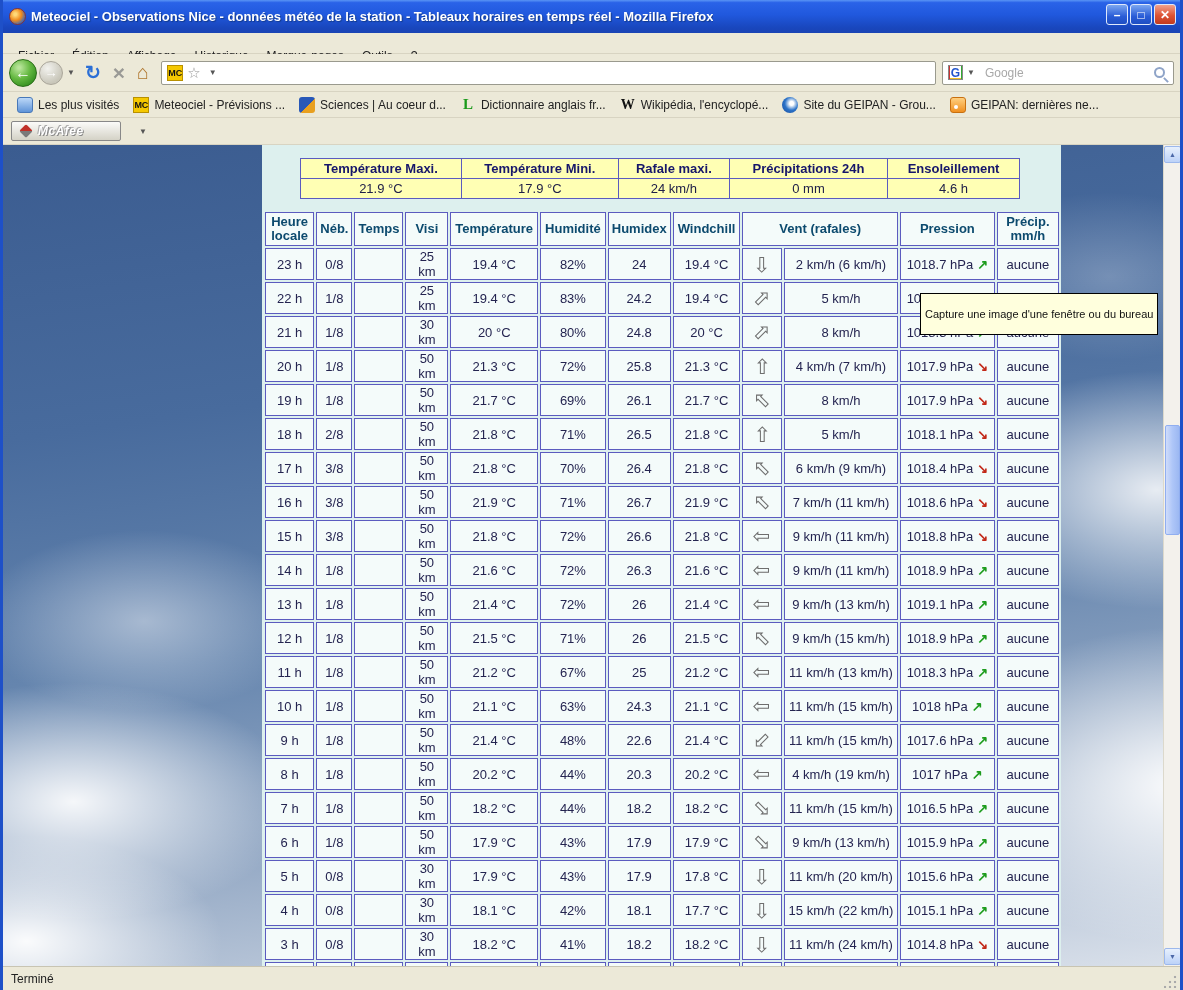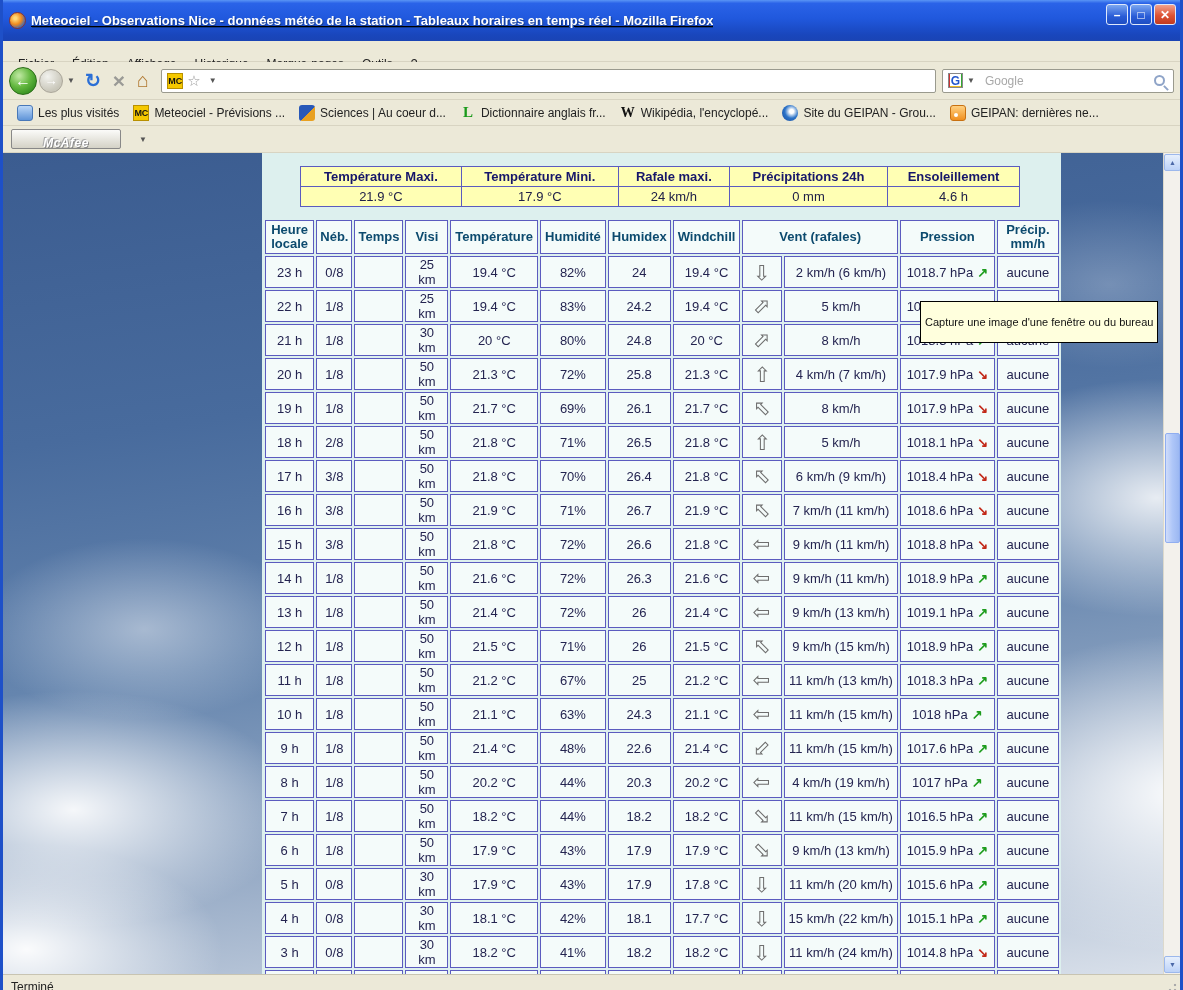--- a/index.html
+++ b/index.html
@@ -2,23 +2,23 @@
 <html><head>
 <meta charset="utf-8">
 <style>
   * { margin:0; padding:0; box-sizing:border-box; }
   html,body { width:1183px; height:990px; overflow:hidden; font-family:"Liberation Sans", sans-serif; }
 
   .window { position:relative; width:1183px; height:990px; background:#ece9d8;
             border-left:3px solid #1e50c8; border-right:3px solid #1e50c8; border-bottom:4px solid #1e50c8; }
 
   
-  .titlebar { position:relative; height:41px;
+  .titlebar { position:relative; height:33px;
     background:linear-gradient(180deg,#5a95f5 0%,#2a63e8 8%,#2058dd 45%,#1946bc 85%,#1a44b4 100%);
-    display:flex; align-items:center; padding:0 6px;text-decoration:underline; }
+    display:flex; align-items:center; padding:0 6px; }
   .fx-icon { width:17px; height:17px; border-radius:50%;
     background:radial-gradient(circle at 35% 35%, #ffd878 10%, #f08a1d 45%, #2b65c8 80%);
     border:1px solid #833; margin-right:5px; flex:none; }
   .title-text { color:#fff; font-weight:bold; font-size:13px; text-shadow:1px 1px 1px #133a8a; white-space:nowrap; overflow:hidden; }
   .winbtns { position:absolute; right:4px; top:4px; display:flex; gap:2px; }
   .winbtn { width:22px; height:21px; border-radius:3px; color:#fff; font-size:12px; font-weight:bold;
     display:flex; align-items:center; justify-content:center;
     background:linear-gradient(180deg,#7ba6f0,#2a5cd7 60%,#1e4ec2); border:1px solid #dfe8fb; }
   .winbtn.close { background:linear-gradient(180deg,#f2a28c,#dd5335 55%,#c23a1e); }
 
@@ -69,21 +69,21 @@
   .ico-sciences { background:linear-gradient(135deg,#2858b8 55%,#e8a020 55%); border-radius:3px; }
   .ico-dict { color:#1a9a1a; font-size:15px; font-family:"Liberation Serif", serif; }
   .ico-wiki { color:#111; font-size:14px; font-family:"Liberation Serif", serif; }
   .ico-geipan { background:radial-gradient(circle at 60% 40%, #fff 15%, #2b73c8 50%, #1a4a9a); border-radius:50%; }
   .ico-rss { background:linear-gradient(180deg,#ffd080,#f09020); border:1px solid #c87010; border-radius:3px; position:relative; }
   .ico-rss::after { content:""; position:absolute; left:3px; bottom:3px; width:4px; height:4px; background:#fff; border-radius:50%; }
 
   
   .mcafeebar { height:27px; background:#ece9d8; display:flex; align-items:center; padding:0 8px; border-bottom:1px solid #d8d4c2; }
   .mcafee-btn { height:20px; width:110px; border:1px solid #888; background:linear-gradient(180deg,#fbfbf9,#d4d2c6);
-    border-radius:2px; display:flex; align-items:center; padding:0 8px; gap:6px;flex-direction:column; }
+    border-radius:2px; display:flex; align-items:center; padding:0 8px; gap:6px; }
   .mcafee-shield { width:12px; height:12px; background:linear-gradient(135deg,#c03028 50%,#7a7a7a 50%); border-radius:2px; transform:rotate(45deg) scale(.8); }
   .mcafee-label { font-size:12px; font-weight:bold; font-style:italic; color:#fff;
     text-shadow:1px 1px 0 #888, -1px -1px 0 #aaa; letter-spacing:.5px; }
 
   
   .viewport { position:relative; height:821px; overflow:hidden;
     background:
       radial-gradient(ellipse 320px 170px at 6% 80%, rgba(255,255,255,.92), rgba(255,255,255,0) 70%),
       radial-gradient(ellipse 280px 150px at 2% 97%, rgba(255,255,255,.95), rgba(255,255,255,0) 70%),
       radial-gradient(ellipse 240px 130px at 12% 58%, rgba(255,255,255,.45), rgba(255,255,255,0) 70%),

